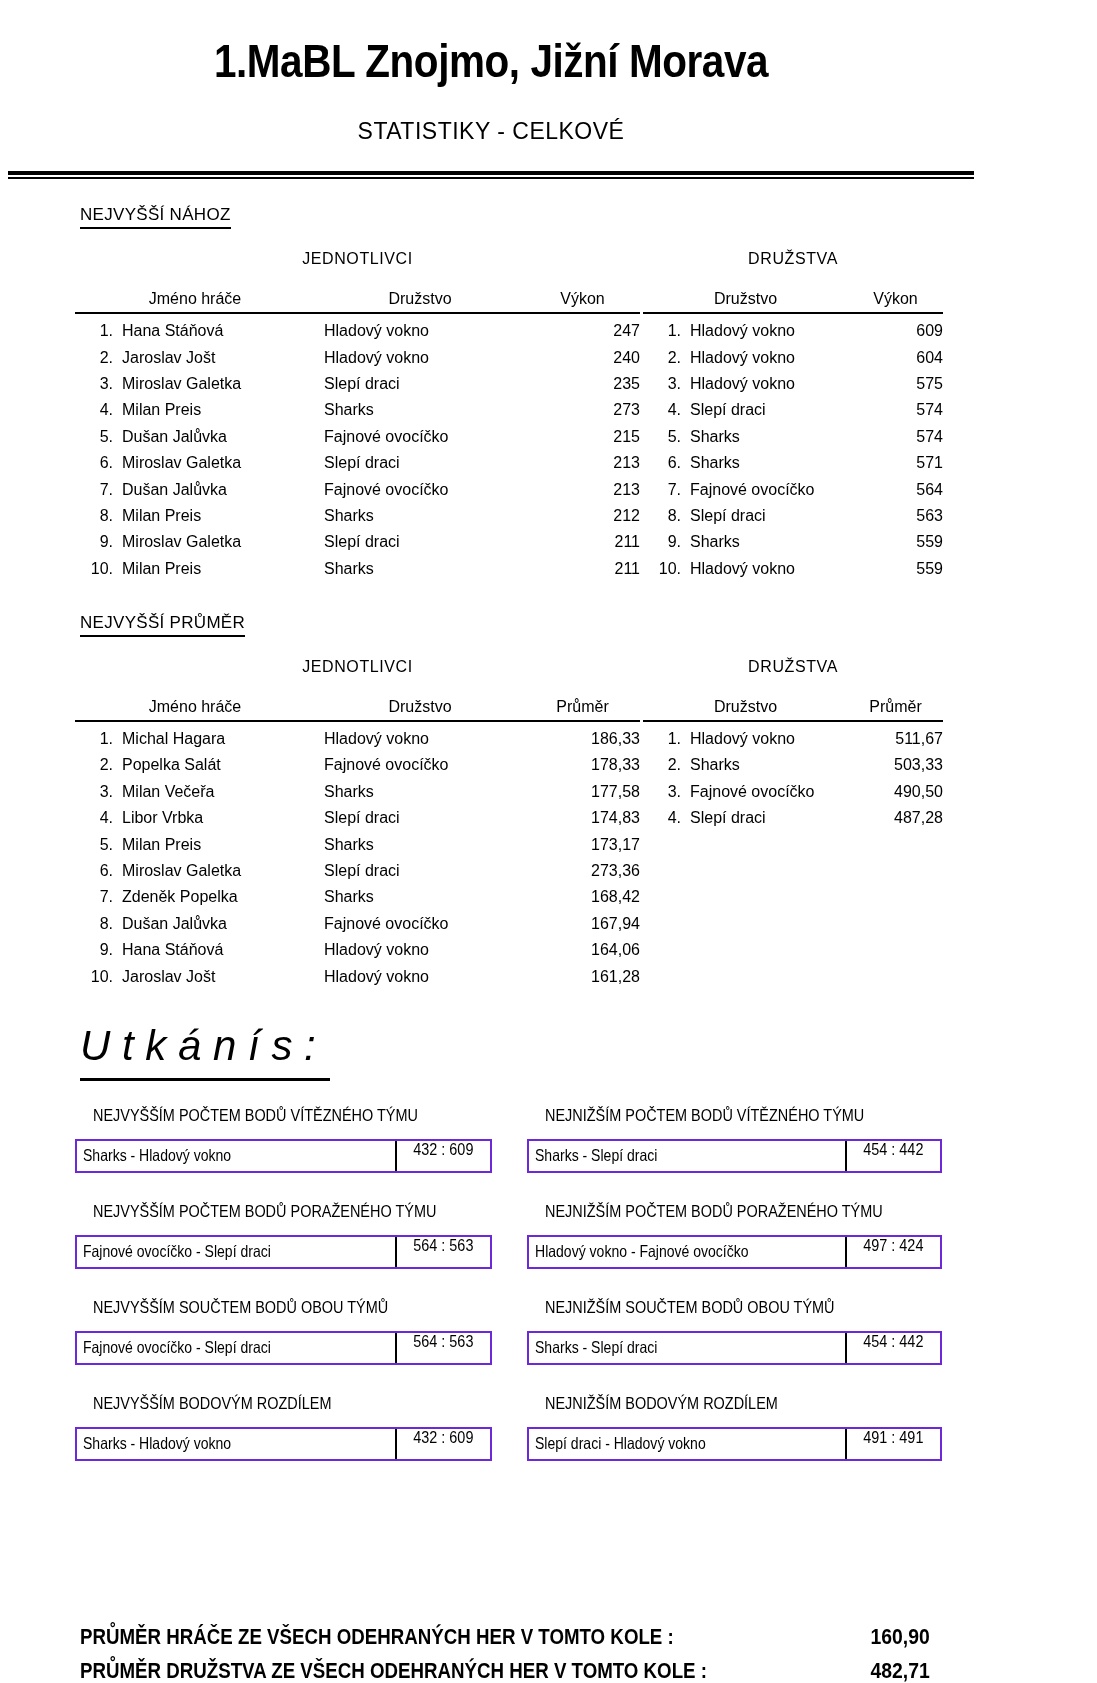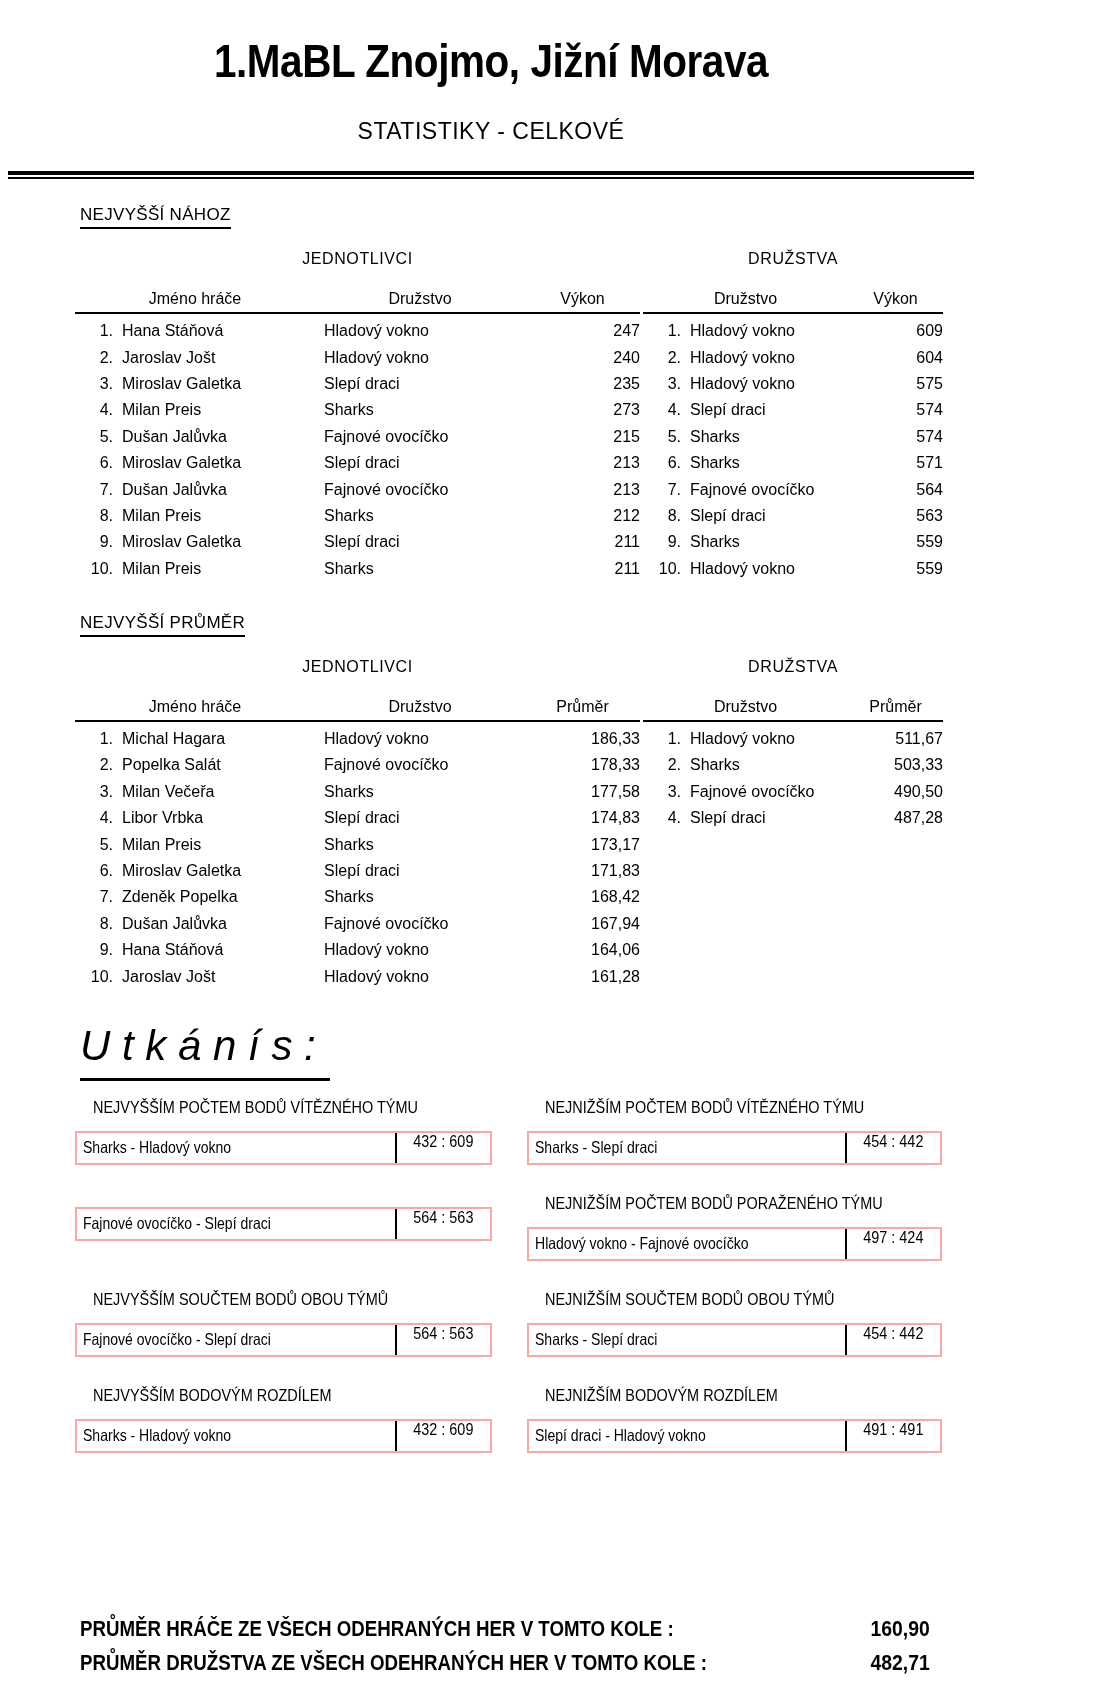--- a/index.html
+++ b/index.html
@@ -28,25 +28,25 @@
   .tbl-body { margin-top:4px; }
   .trow3 { display:grid; grid-template-columns:38px 202px 210px 115px; height:26.4px; align-items:center; font-size:16px; }
   .trow2 { display:grid; grid-template-columns:38px 167px 95px; height:26.4px; align-items:center; font-size:16px; }
   .rank { text-align:right; }
   .pname, .pteam { padding-left:9px; white-space:nowrap; }
   .pval { text-align:right; }
 
   
   .utkani-heading { margin:32px 0 0 80px; font-size:42px; font-style:italic; font-weight:500; }
   .utkani-heading span { display:inline-block; border-bottom:3px solid #000; padding:0 14px 8px 0; white-space:nowrap; }
-  .boxes { display:grid; grid-template-columns:417px 415px; column-gap:35px; row-gap:29px; margin:17px 0 0 75px; }
+  .boxes { display:grid; grid-template-columns:417px 415px; column-gap:35px; row-gap:29px; margin:25px 0 0 75px; }
   .box-group { }
   .box-label { font-size:17px; padding-left:18px; white-space:nowrap; }
   .box-label .cond { transform:scaleX(0.85); transform-origin:0 50%; display:inline-block; }
-  .box { box-sizing:border-box; height:34px; margin-top:13px; border:2px solid #fca5a5;
+  .box { box-sizing:border-box; height:34px; margin-top:13px; border:2px solid #6d28d9;
          display:grid; grid-template-columns:1fr 95px; }
   .box-match { display:flex; align-items:center; padding-left:6px; font-size:16.5px; white-space:nowrap; overflow:visible; }
   .box-match .cond { transform:scaleX(0.85); transform-origin:0 50%; display:inline-block; }
   .box-score { border-left:2px solid #000; display:flex; align-items:flex-start; justify-content:center; font-size:16px; }
   .box-score .cond { transform:scaleX(0.9); display:inline-block; }
 
   
   .footer { margin:160px 0 0 80px; width:850px; }
   .footer-row { display:grid; grid-template-columns:1fr 115px; height:34px; align-items:center;
                 font-size:21.5px; font-weight:bold; }
@@ -272,21 +272,21 @@
             <span class="rank">5.</span>
             <span class="pname">Milan Preis</span>
             <span class="pteam">Sharks</span>
             <span class="pval">173,17</span>
           </div>
 
           <div class="trow3">
             <span class="rank">6.</span>
             <span class="pname">Miroslav Galetka</span>
             <span class="pteam">Slepí draci</span>
-            <span class="pval">171,83</span>
+            <span class="pval">273,36</span>
           </div>
 
           <div class="trow3">
             <span class="rank">7.</span>
             <span class="pname">Zdeněk Popelka</span>
             <span class="pteam">Sharks</span>
             <span class="pval">168,42</span>
           </div>
 
           <div class="trow3">
@@ -375,20 +375,23 @@
           <div class="box-match">
             <span class="cond">Sharks - Slepí draci</span>
           </div>
           <div class="box-score">
             <span class="cond">454 : 442</span>
           </div>
         </div>
       </div>
 
       <div class="box-group">
+        <div class="box-label">
+          <span class="cond">NEJVYŠŠÍM POČTEM BODŮ PORAŽENÉHO TÝMU</span>
+        </div>
         <div class="box">
           <div class="box-match">
             <span class="cond">Fajnové ovocíčko - Slepí draci</span>
           </div>
           <div class="box-score">
             <span class="cond">564 : 563</span>
           </div>
         </div>
       </div>
 

